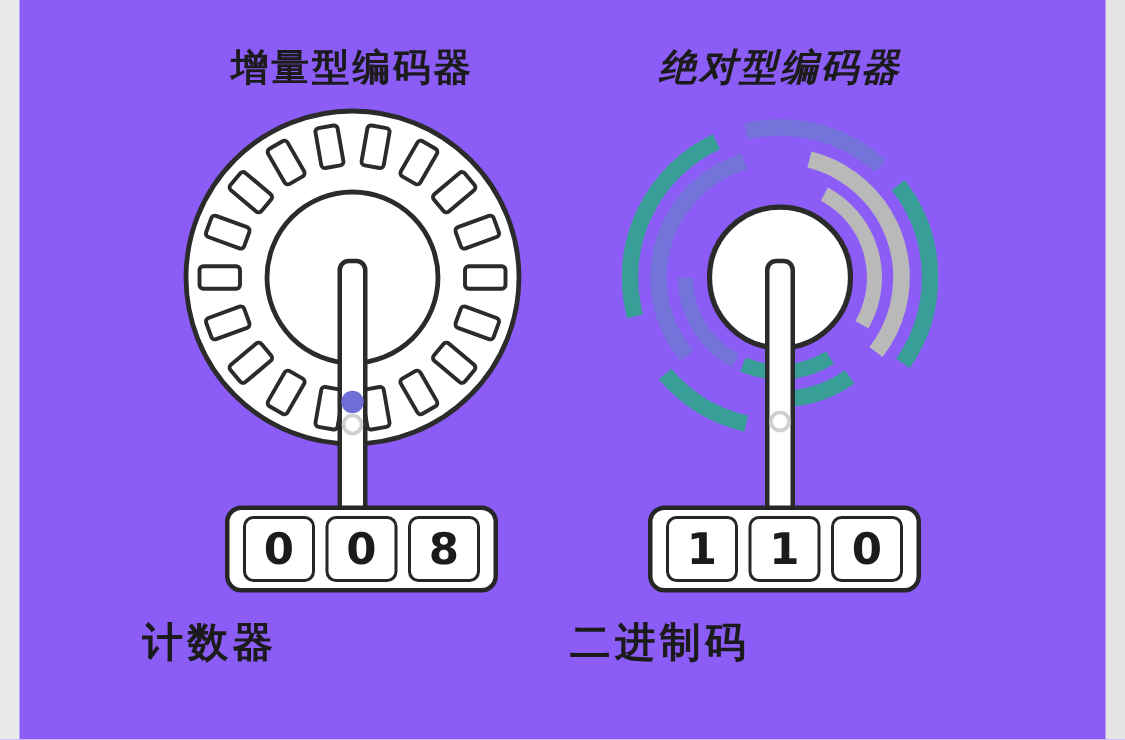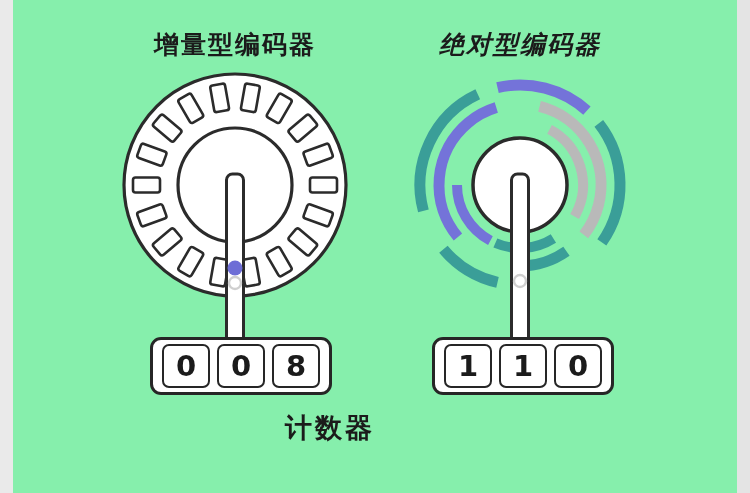--- a/index.html
+++ b/index.html
@@ -1,20 +1,20 @@
 <!DOCTYPE html>
 <html><head>
 <meta charset="utf-8">
 <style>
   html, body { margin: 0; padding: 0; background: #ffffff; }
   .canvas {
     position: relative;
     width: 750px;
     height: 493px;
-    background: #86efac;
+    background: #8b5cf6;
     overflow: hidden;
     font-family: "DejaVu Sans", sans-serif;
     color: #1d1d1d;
   }
   .edge { position: absolute; top: 0; height: 100%; width: 13px; background: #eaeaea; }
   .edge-left  { left: 0; }
   .edge-right { right: 0; background: #e4e4e4; }
 
   .panel-title {
     position: absolute;
@@ -67,21 +67,21 @@
     font-size: 29px;
     font-weight: bold;
     color: #1b1b1b;
     background: #ffffff;
   }
 
   .panel-caption {
     position: absolute;
     top: 410px;
     width: 280px;
-    text-align: right;
+    text-align: left;
     font-size: 27px;
     font-weight: bold;
     letter-spacing: 3px;
     color: #1b1b1b;
   }
   .caption-left  { left: 95px; }
   .caption-right { left: 380px; }
 </style>
 </head>
 <body>
@@ -149,14 +149,15 @@
     <div class="digit-cell">8</div>
   </div>
 
   <div class="display-box display-right">
     <div class="digit-cell">1</div>
     <div class="digit-cell">1</div>
     <div class="digit-cell">0</div>
   </div>
 
   <div class="panel-caption caption-left">计数器</div>
+  <div class="panel-caption caption-right">二进制码</div>
 
 </div>
 
 </body></html>

